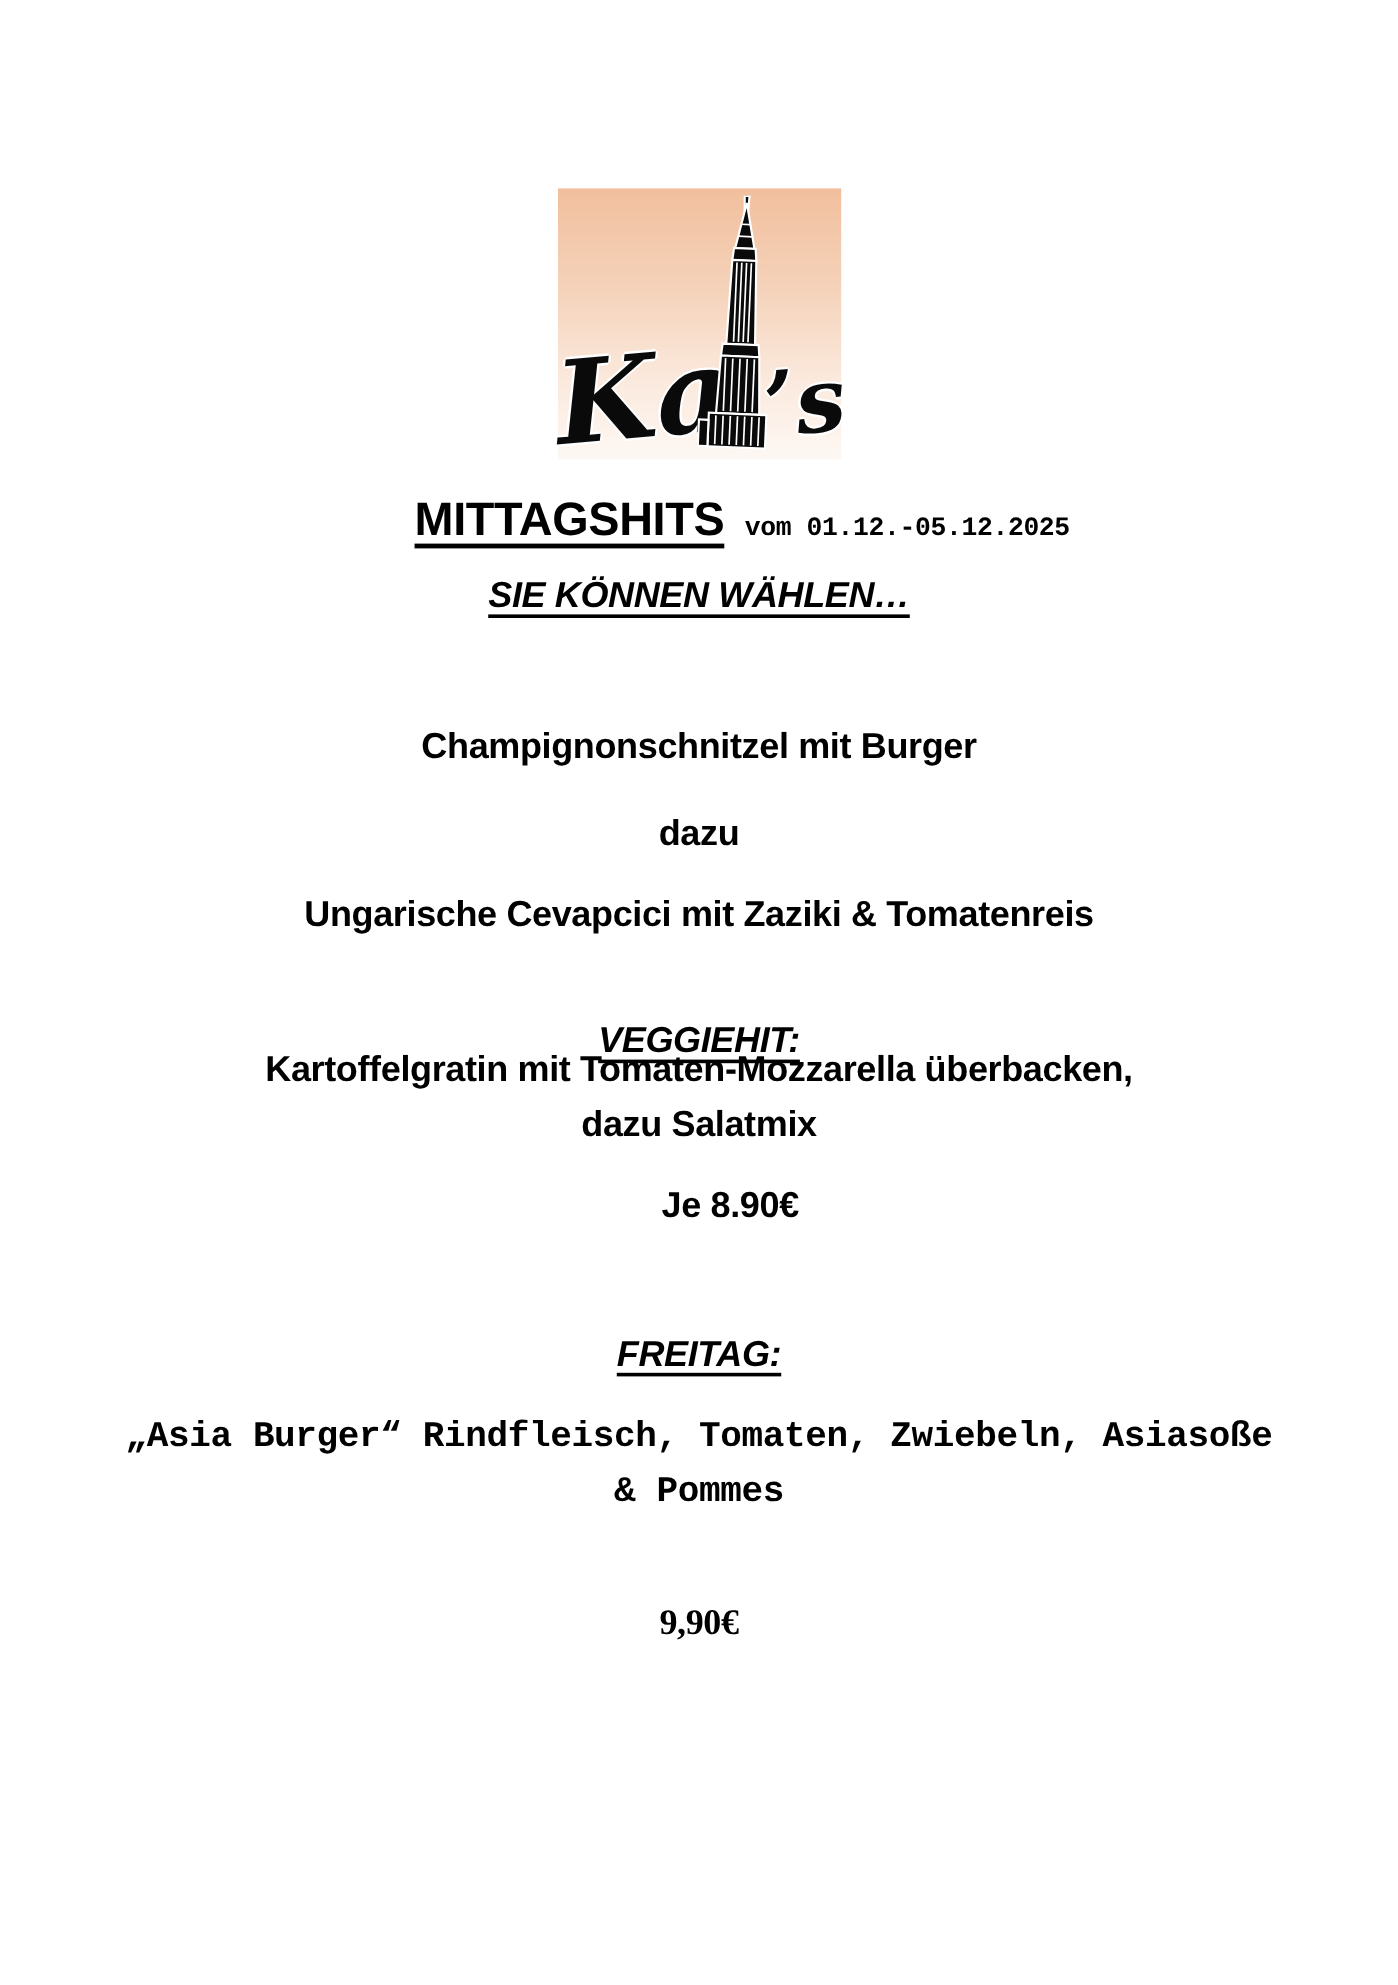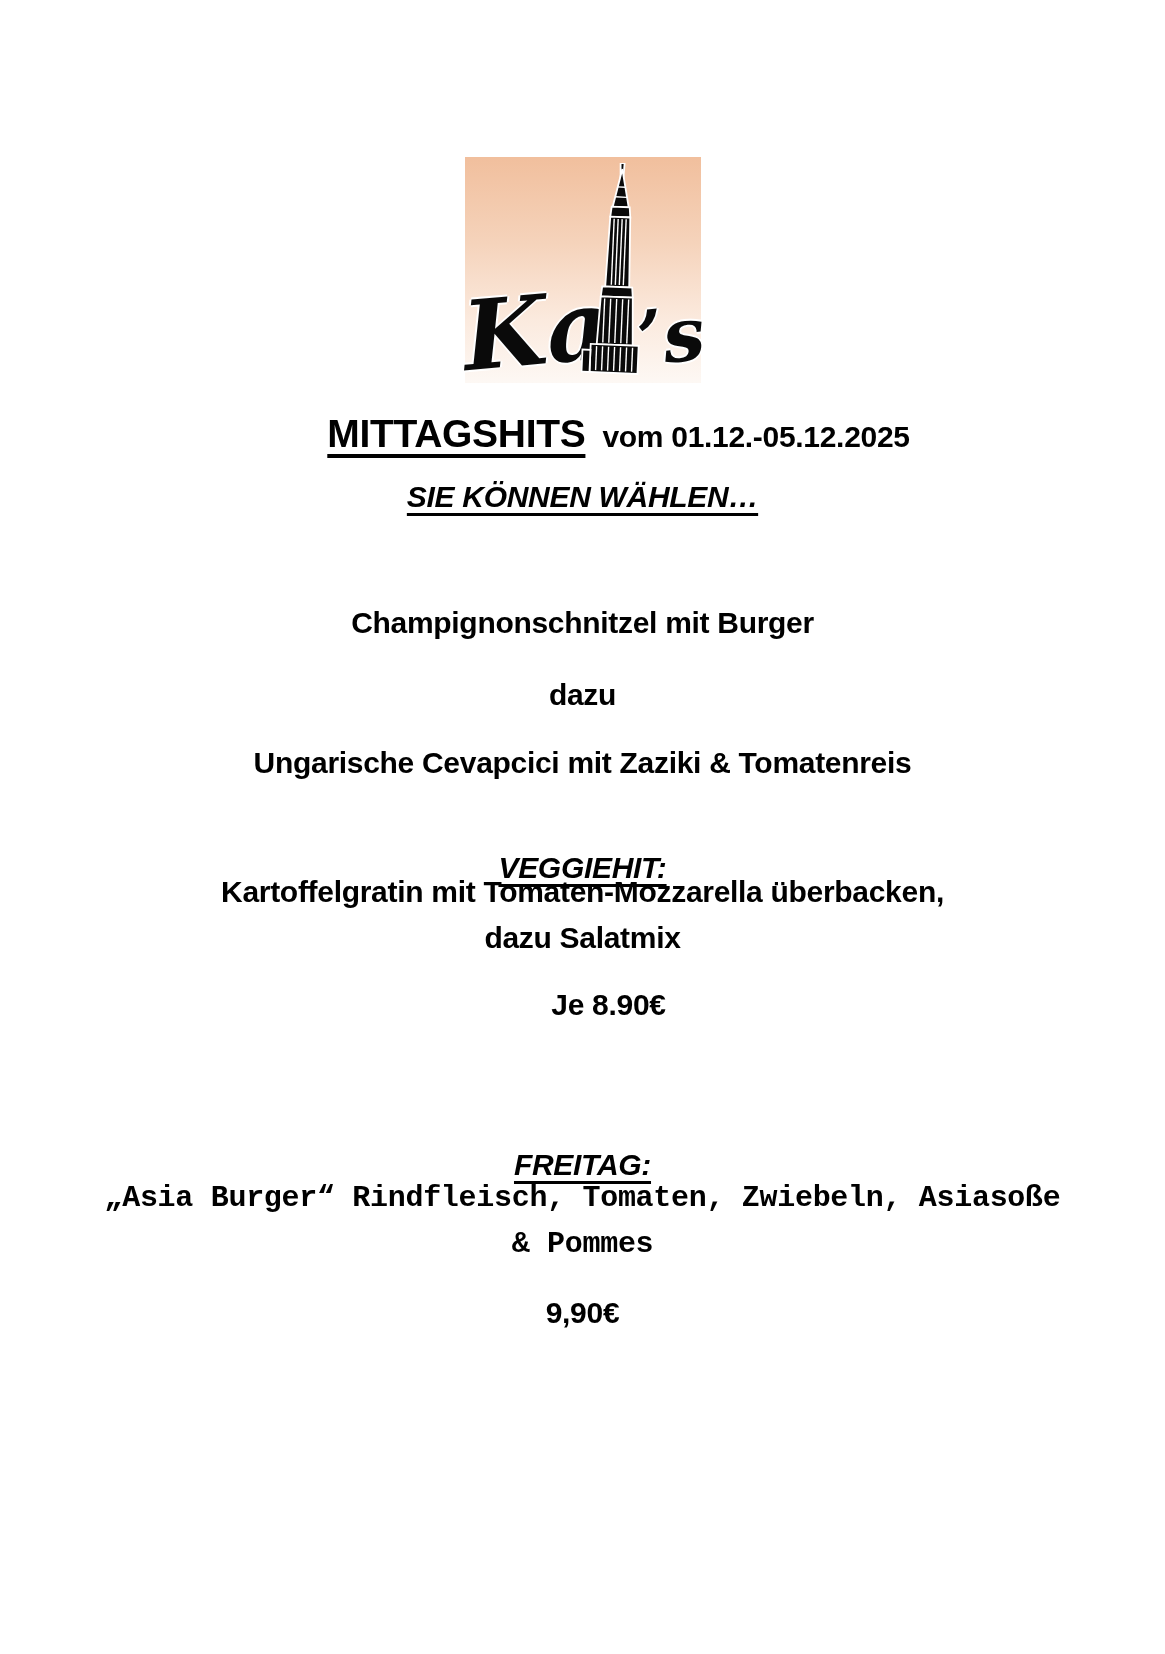--- a/index.html
+++ b/index.html
@@ -54,41 +54,41 @@
     align-items: baseline;
     gap: 17px;
     padding-left: 36px;
   }
   .title-main {
     font-size: 39px;
     text-decoration: underline;
     text-decoration-thickness: 4px;
     text-underline-offset: 7px;
   }
-  .title-date { font-size: 30px; }
+  .title-date { font-size: 22px; font-family: Liberation Mono, monospace; }
 
   .h-italic {
     font-size: 30px;
     font-style: italic;
     text-decoration: underline;
     text-decoration-thickness: 3px;
     text-underline-offset: 6px;
   }
   .body-text { font-size: 30px; line-height: 46px; }
 
   .pos-subtitle   { top: 480px; }
   .pos-option1    { top: 600px; }
   .pos-oder       { top: 672px; }
   .pos-option2    { top: 740px; }
   .pos-veggiehead { top: 807px; margin-top: 44px; }
   .pos-veggie     { top: 869px; }
   .pos-price1     { top: 982px; padding-left: 26px; }
-  .pos-freitag    { top: 1112px; margin-top: 36px; }
+  .pos-freitag    { top: 1112px; }
   .pos-friday     { top: 1175px; font-family: Liberation Mono, monospace; }
-  .pos-price2     { top: 1290px; }
+  .pos-price2     { top: 1330px; font-family: Liberation Serif, serif; }
 </style>
 </head>
 <body>
 
 <div class="doc">
 
   <div class="logo">
     <span class="logo-script logo-ka">Ka</span>
 
     <svg class="logo-building" width="74" height="212" viewBox="0 0 74 212" aria-hidden="true">

